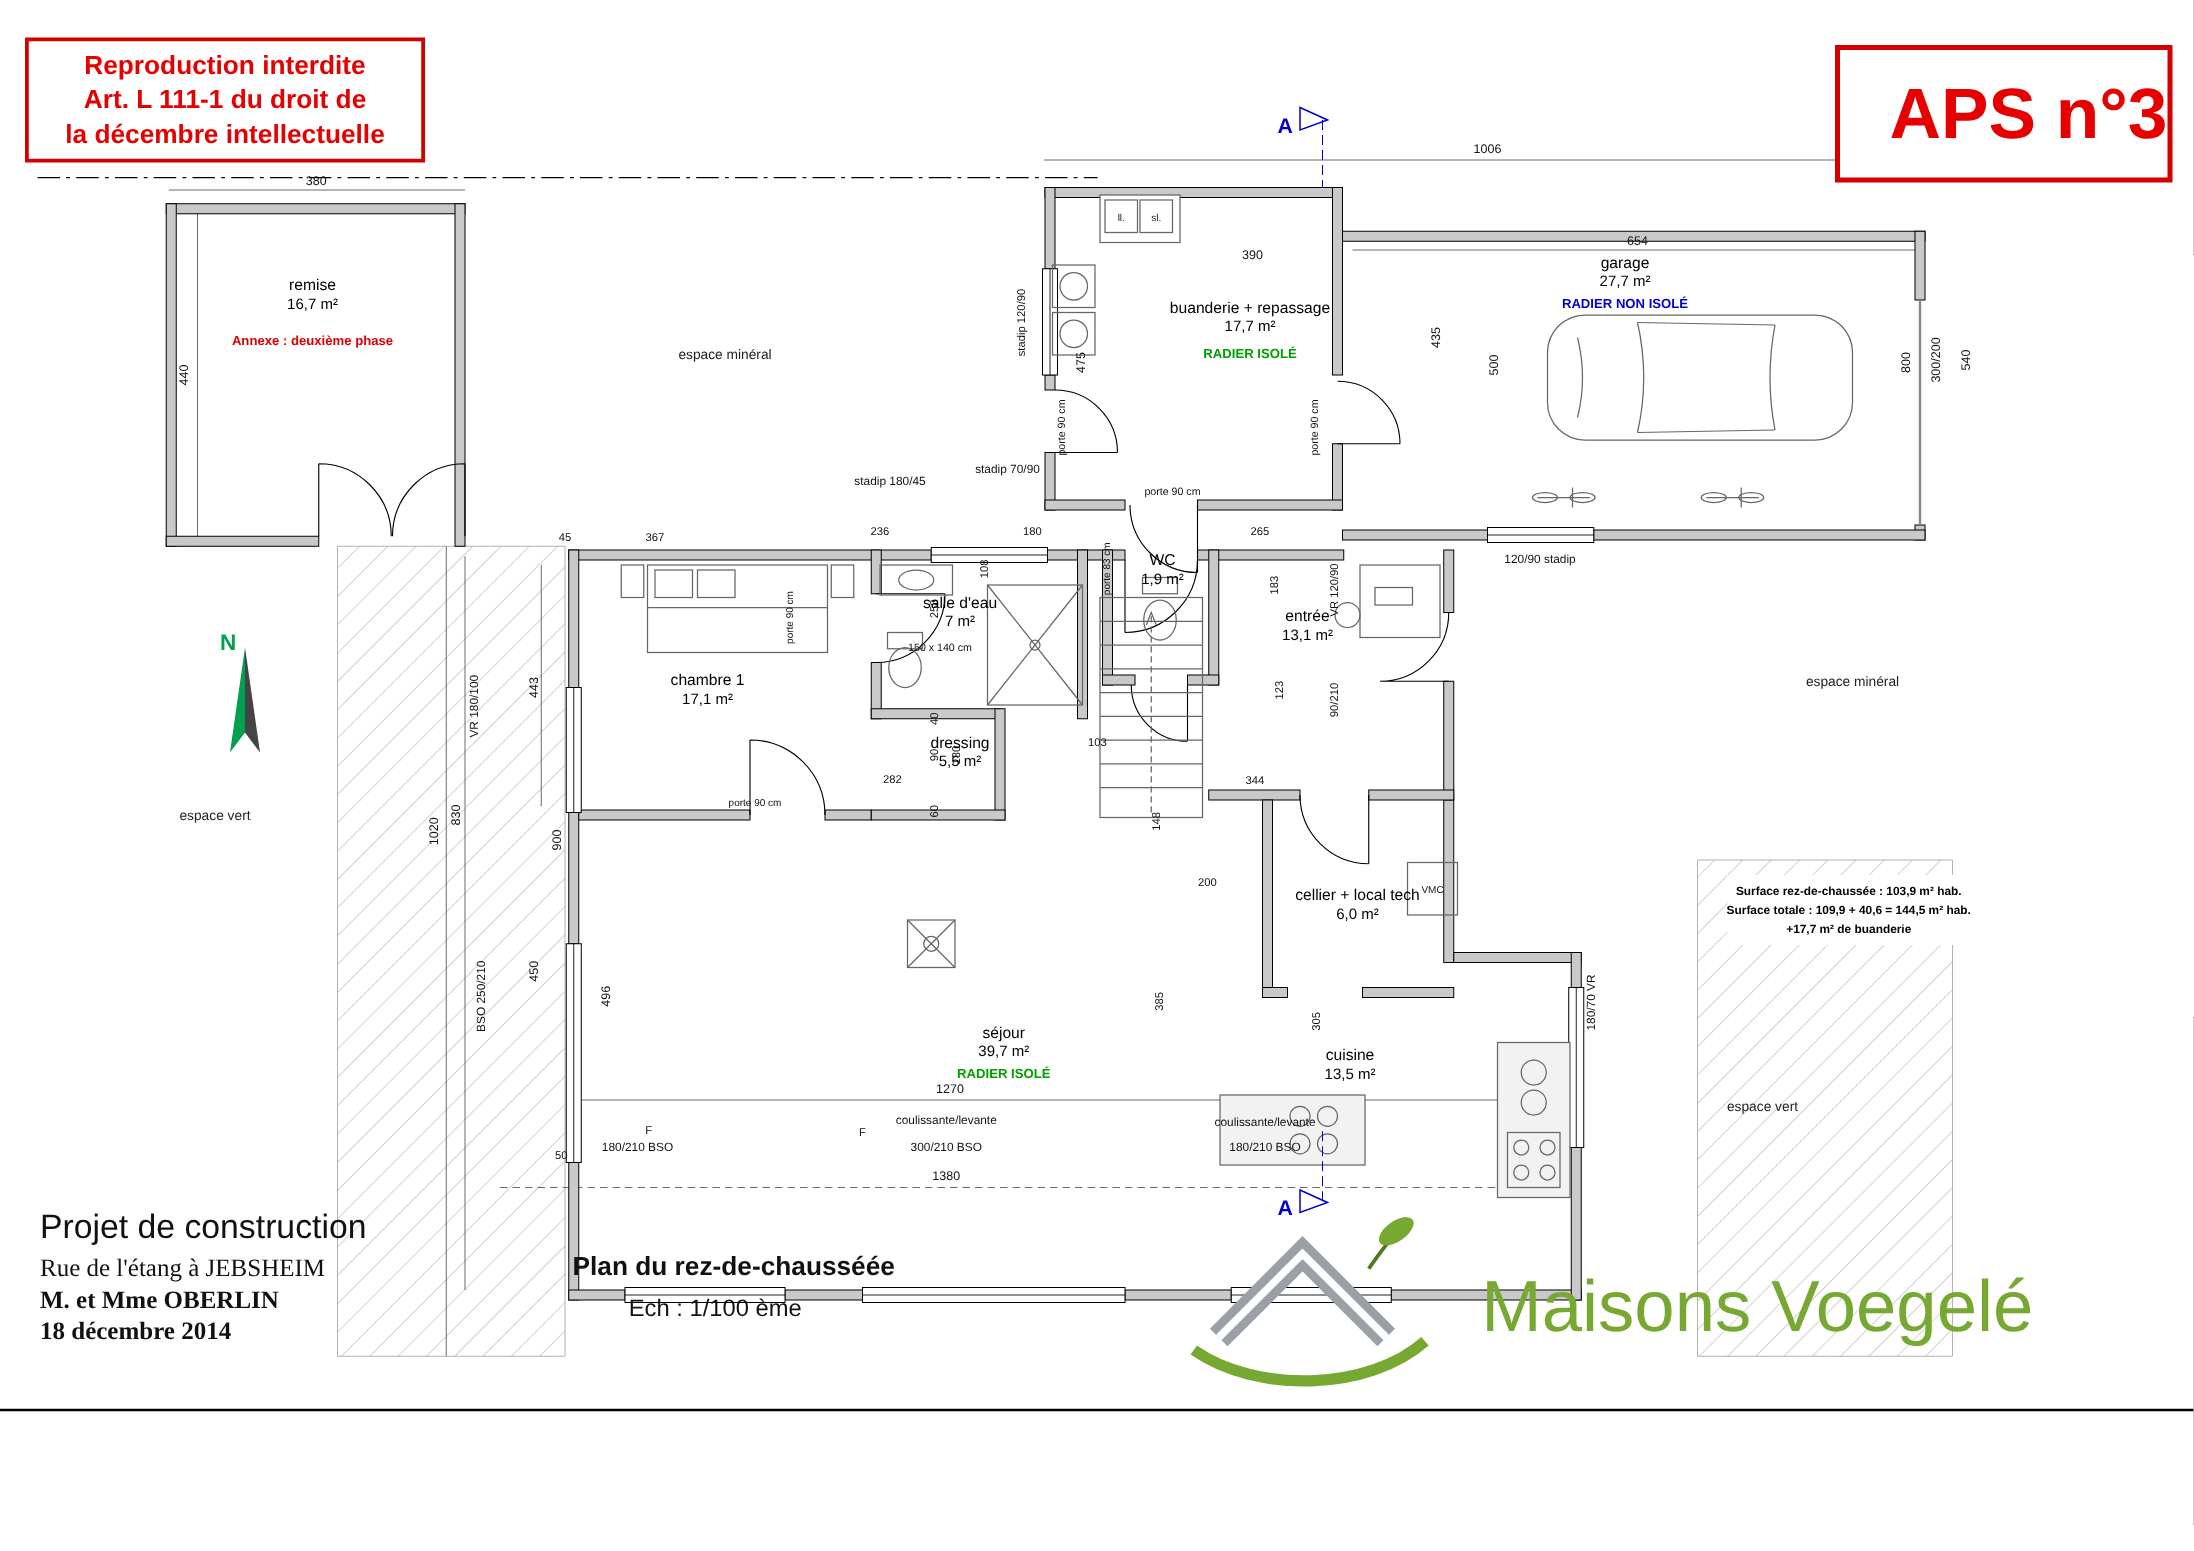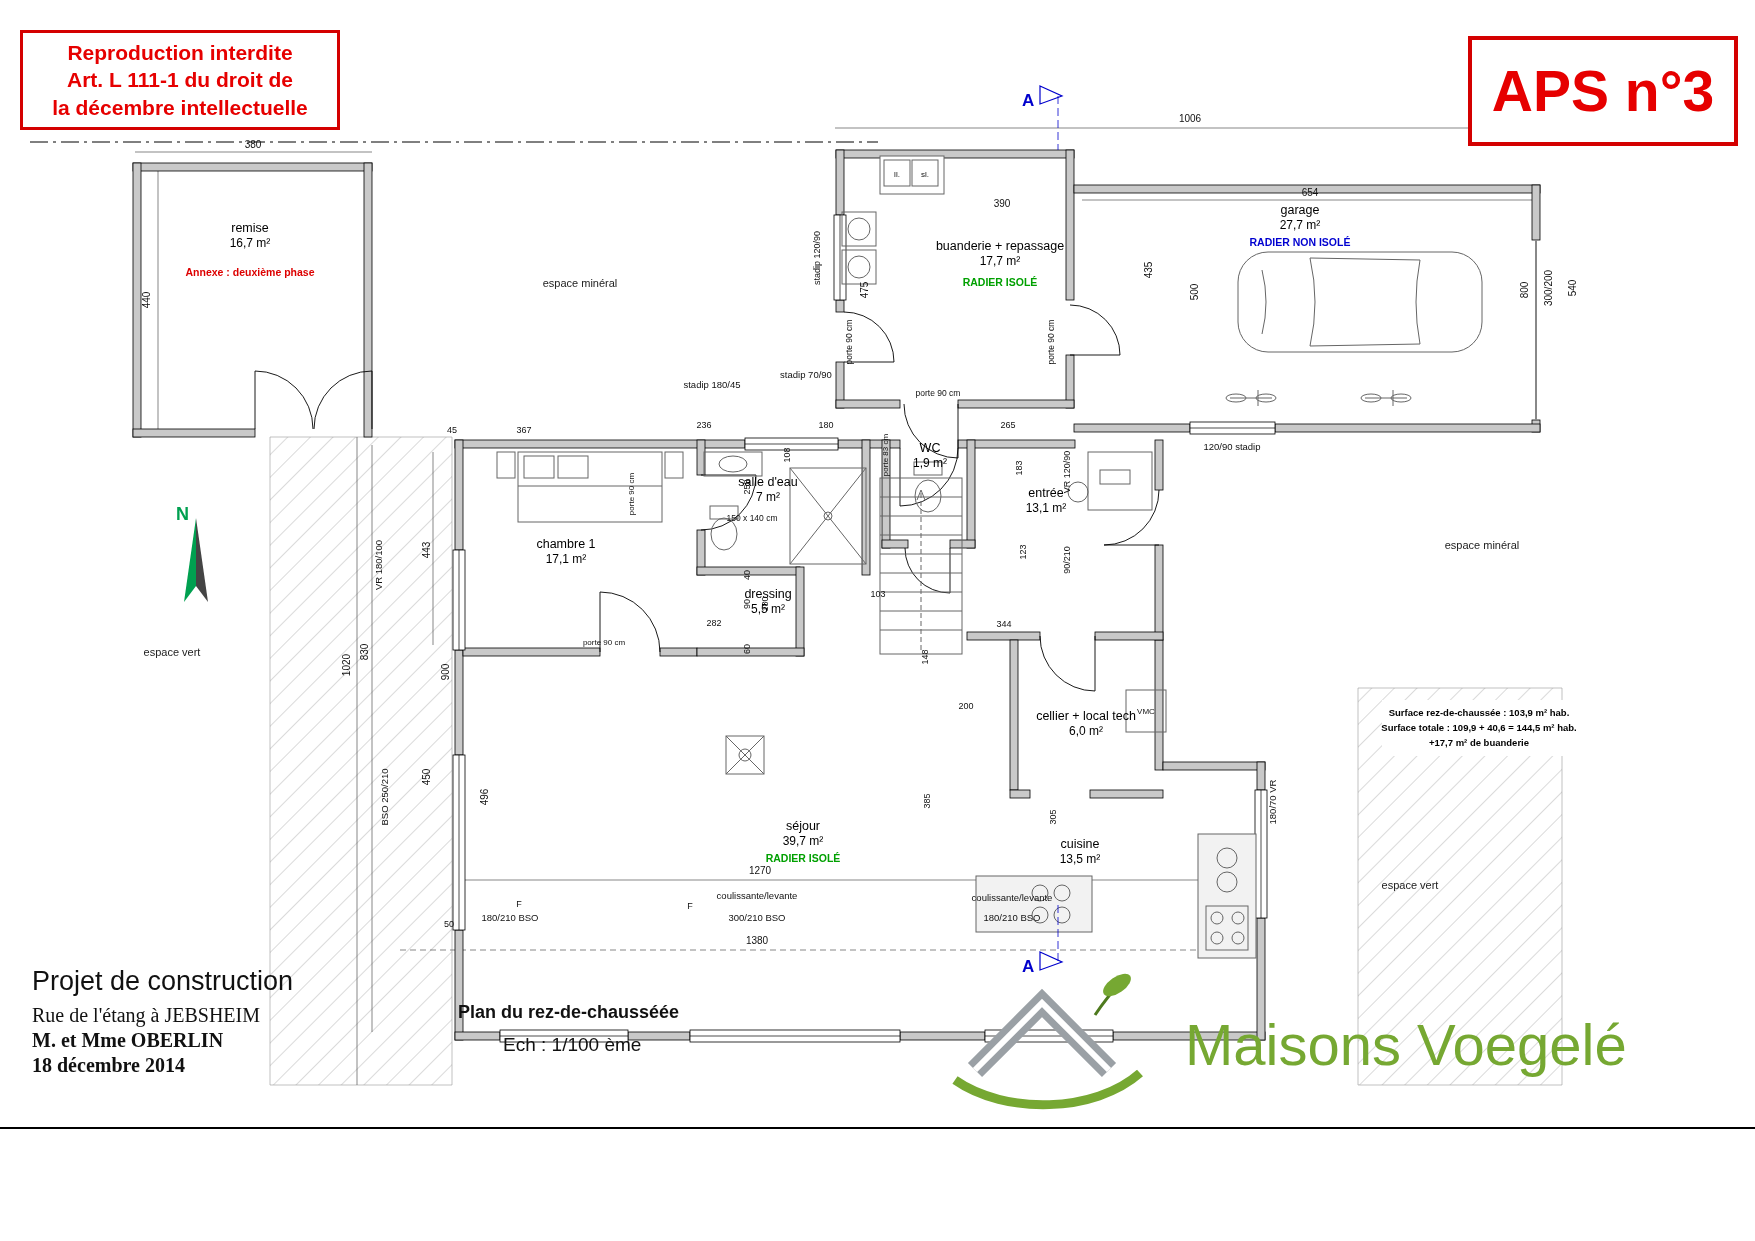--- a/index.html
+++ b/index.html
@@ -9,28 +9,28 @@
   }
   .plan-svg { position:absolute; left:0; top:0; }
   .copyright-box {
     position:absolute; left:20px; top:30px; width:298px; padding:6px 8px;
     border:3px solid #d40000; color:#e60000; font-weight:bold; font-size:21px;
     text-align:center; line-height:1.3; background:#fff;
   }
   .aps-box {
     position:absolute; left:1468px; top:36px; width:262px; height:102px;
     border:4px solid #d40000; color:#e60000; font-size:57px; font-weight:bold;
-    display:flex; align-items:center; justify-content:center; background:#fff;
+    display:flex; align-items:center; justify-content:flex-end; background:#fff;
   }
   .project-block { position:absolute; left:32px; top:966px; color:#111; }
   .project-title { font-size:27px; font-weight:normal; margin:0 0 7px 0; }
   .project-line  { font-size:20px; margin:2px 0;font-family:Liberation Serif, serif; }
   .bold { font-weight:bold; }
   .plan-title-block { position:absolute; left:458px; top:1002px; color:#111; }
-  .plan-title { font-size:18px; font-weight:600; }
+  .plan-title { font-size:21px; font-weight:600; }
   .plan-scale { font-size:19px; margin-top:11px; margin-left:45px; }
   .bottom-rule { position:absolute; left:0; top:1127px; width:1755px; height:2px; background:#000; }
 
   
   .wall   { fill:#c9c9c9; stroke:#000; stroke-width:0.8; }
   .win    { fill:#fff; stroke:#000; stroke-width:0.8; }
   .winl   { stroke:#000; stroke-width:0.7; }
   .door   { fill:none; stroke:#000; stroke-width:0.9; }
   .fix    { fill:none; stroke:#666; stroke-width:1; }
   .fixf   { fill:#f2f2f2; stroke:#666; stroke-width:1; }

